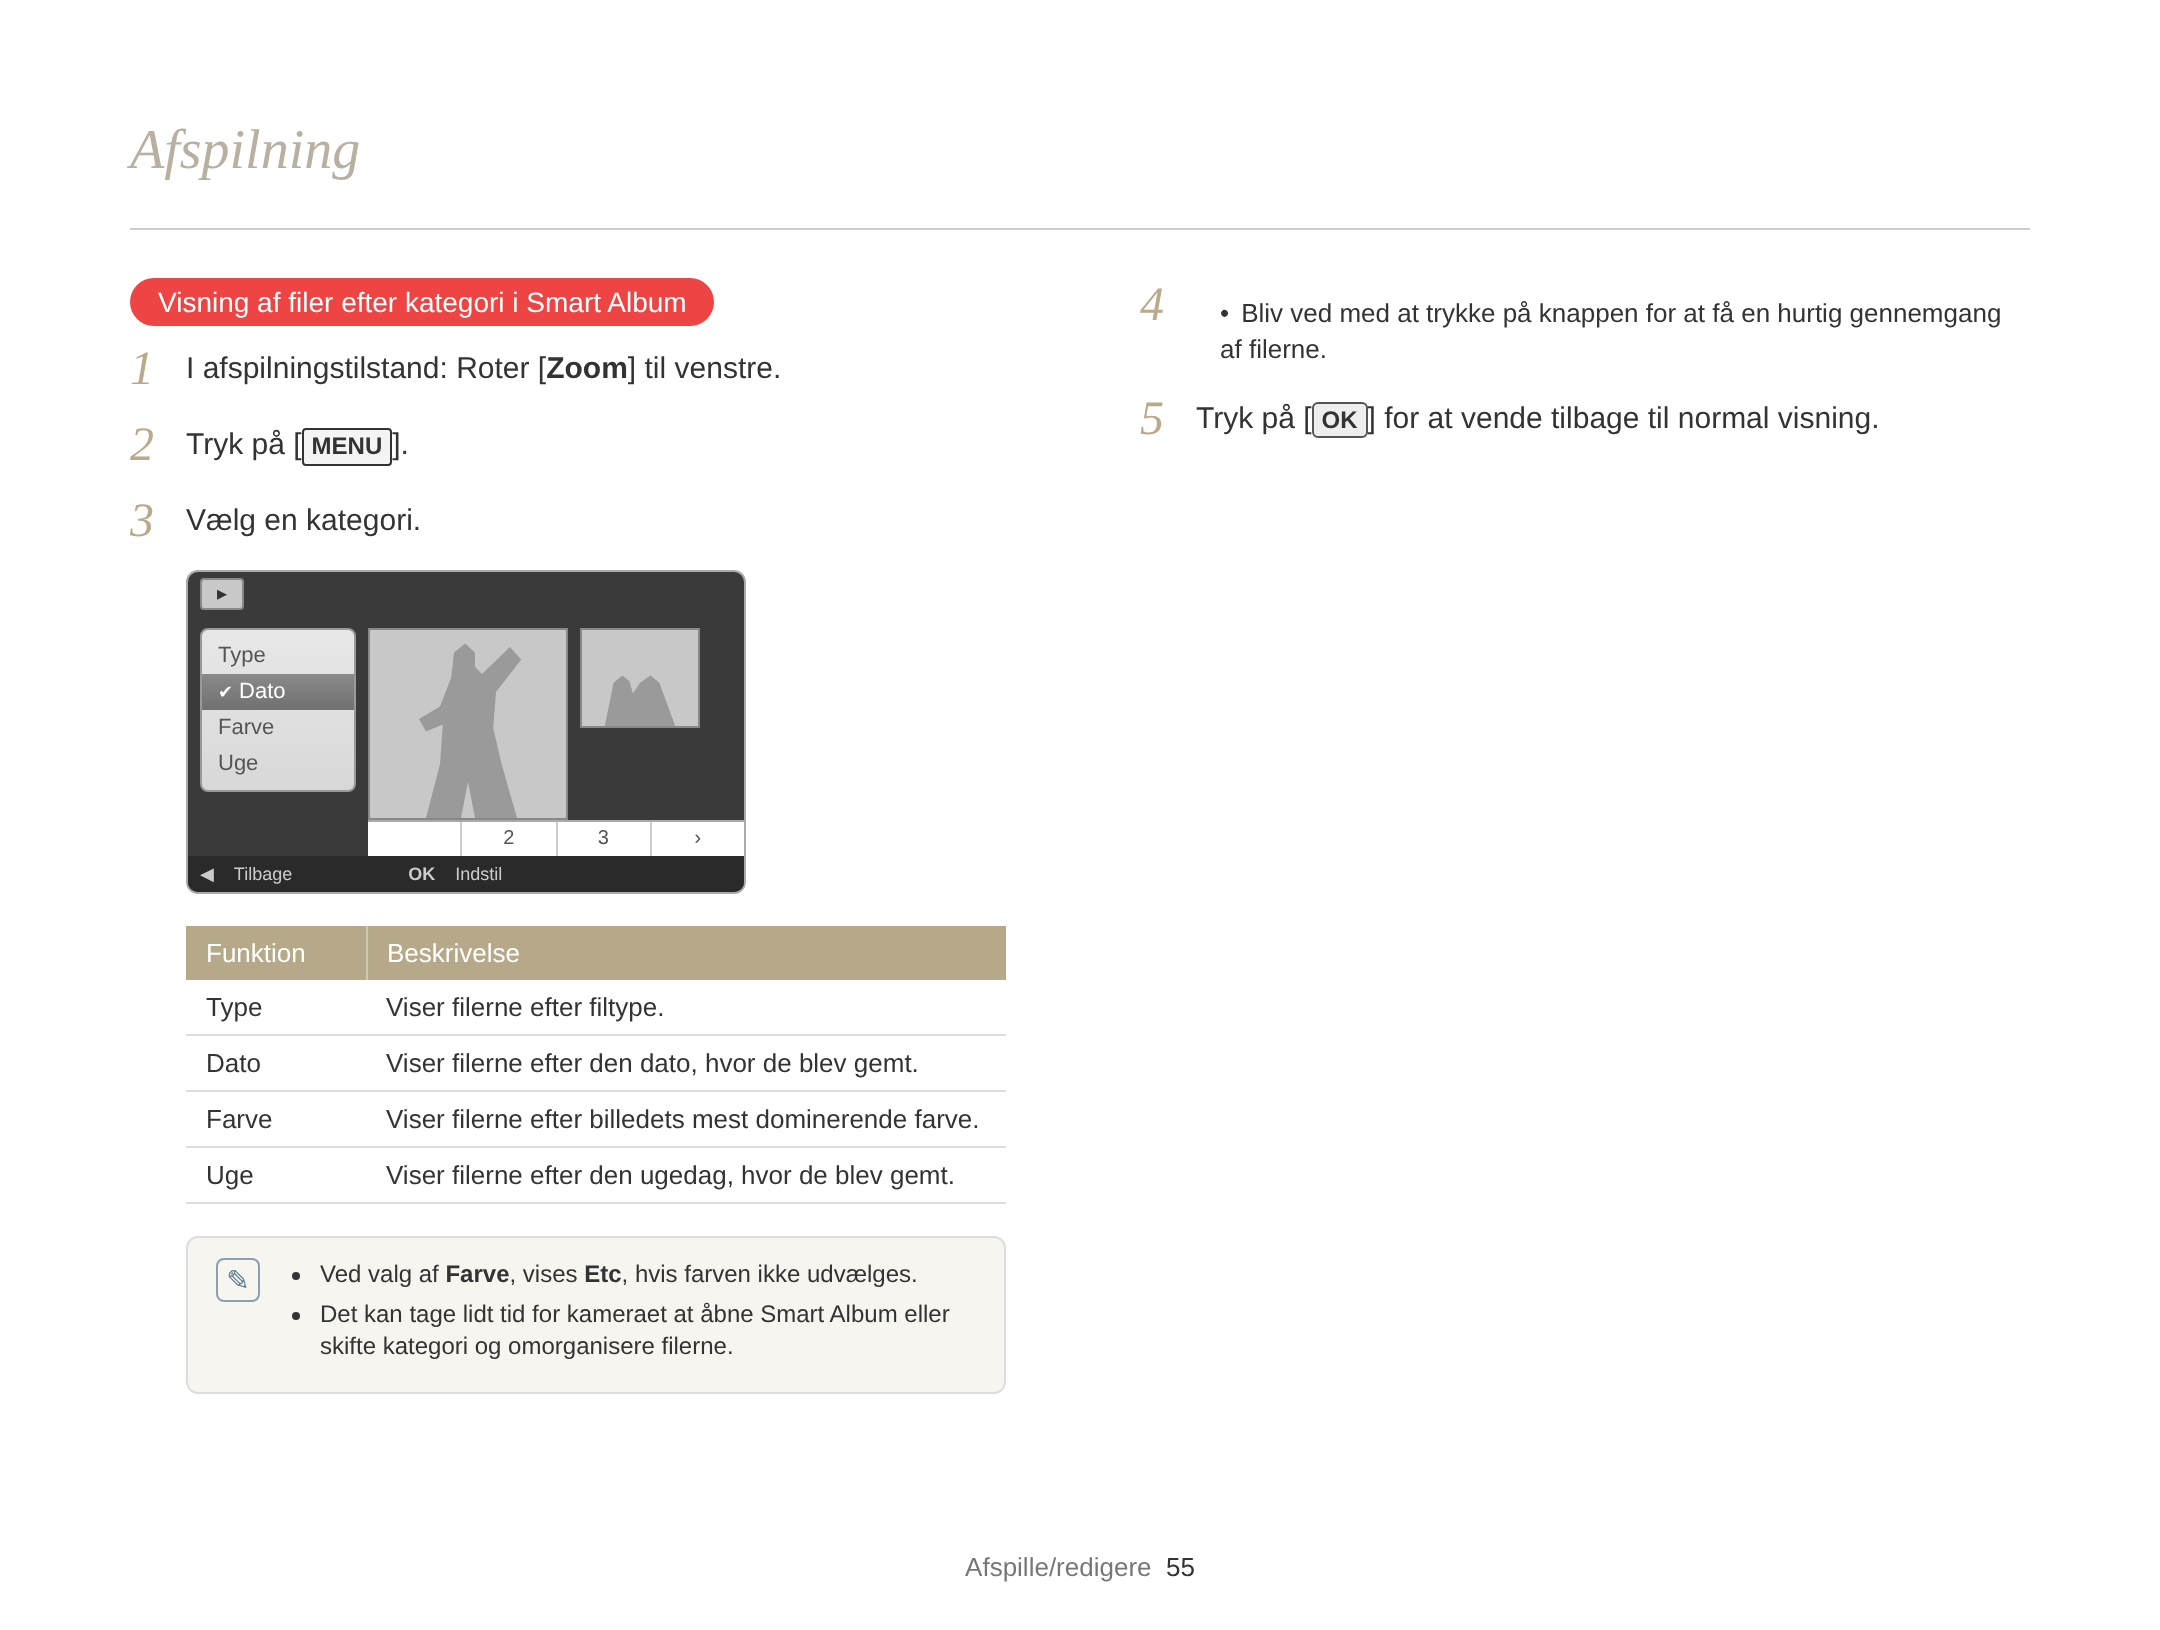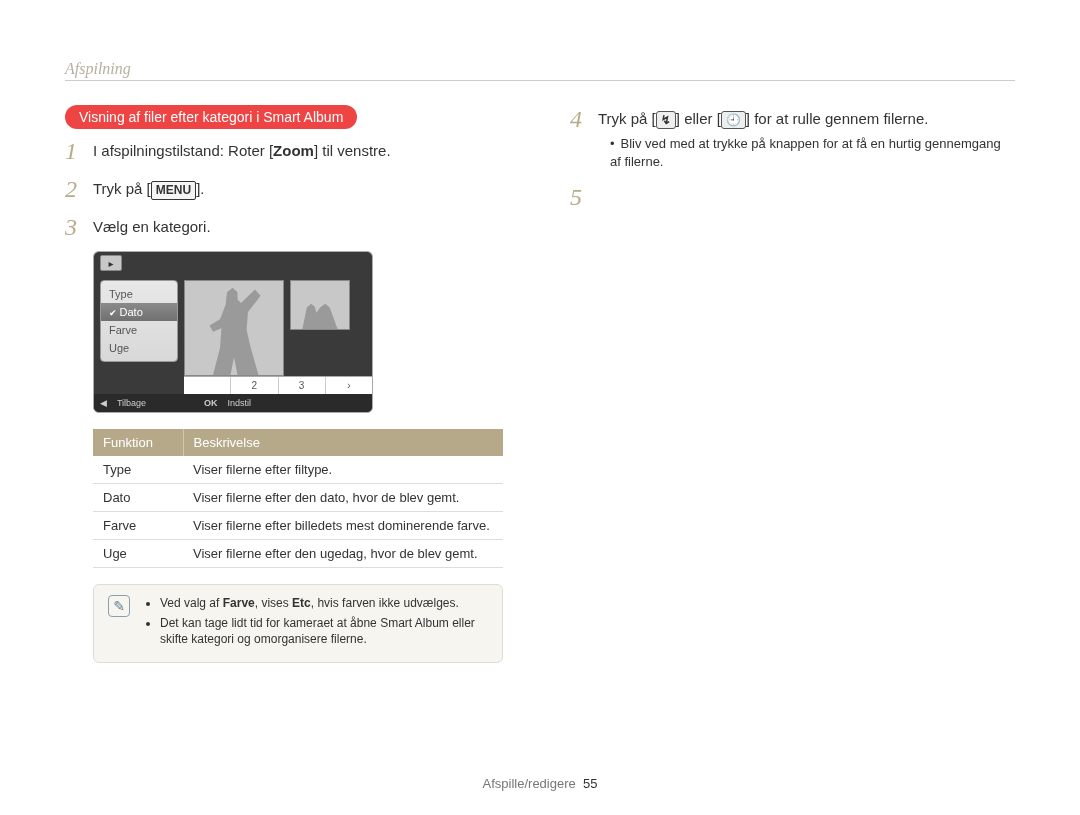--- a/index.html
+++ b/index.html
@@ -7,26 +7,26 @@
     font-family: Arial, Helvetica, sans-serif;
     width: 1080px;
     height: 815px;
     background: #fff;
     color: #333;
     position: relative;
     padding: 60px 65px 30px 65px;
     font-size: 14px;
   }
   .section-title {
-    font-size: 16px;
+    font-size: 28px;
     font-style: italic;
     color: #b8b0a0;
     font-weight: 300;
     border-bottom: 1px solid #ccc;
-    padding-bottom: 2px;
+    padding-bottom: 22px;
     margin-bottom: 24px;
     font-family: Georgia, serif;
   }
   .columns { display: flex; gap: 60px; }
   .col { flex: 1; }
   .pill {
     background: #ef4444;
     color: #fff;
     border-radius: 14px;
     display: inline-block;
@@ -333,28 +333,28 @@
         </li>
         <li>Det kan tage lidt tid for kameraet at åbne Smart Album eller skifte kategori og omorganisere filerne.</li>
       </ul>
     </div>
   </div>
 
   <div class="col">
     <div class="step">
       <div class="step-num">4</div>
       <div class="step-text">
-        <div>
-          <span>Tryk på [</span><span class="btn-box">↯</span><span>] eller [</span><span class="btn-box">🕘</span><span>] for at rulle gennem filerne.</span>
-        </div>
         <div class="step-sub step-sub-bullet">Bliv ved med at trykke på knappen for at få en hurtig gennemgang af filerne.</div>
       </div>
     </div>
 
     <div class="step">
       <div class="step-num">5</div>
+      <div class="step-text">
+        <span>Tryk på [</span><span class="btn-box">OK</span><span>] for at vende tilbage til normal visning.</span>
+      </div>
     </div>
   </div>
 </div>
 
 <div class="footer">
   <span>Afspille/redigere</span>&nbsp;&nbsp;<span class="pg">55</span>
 </div>
 
 </body></html>

